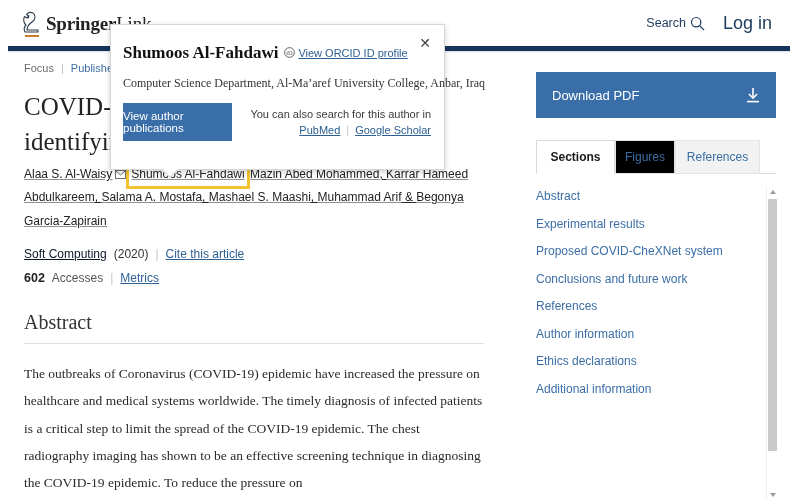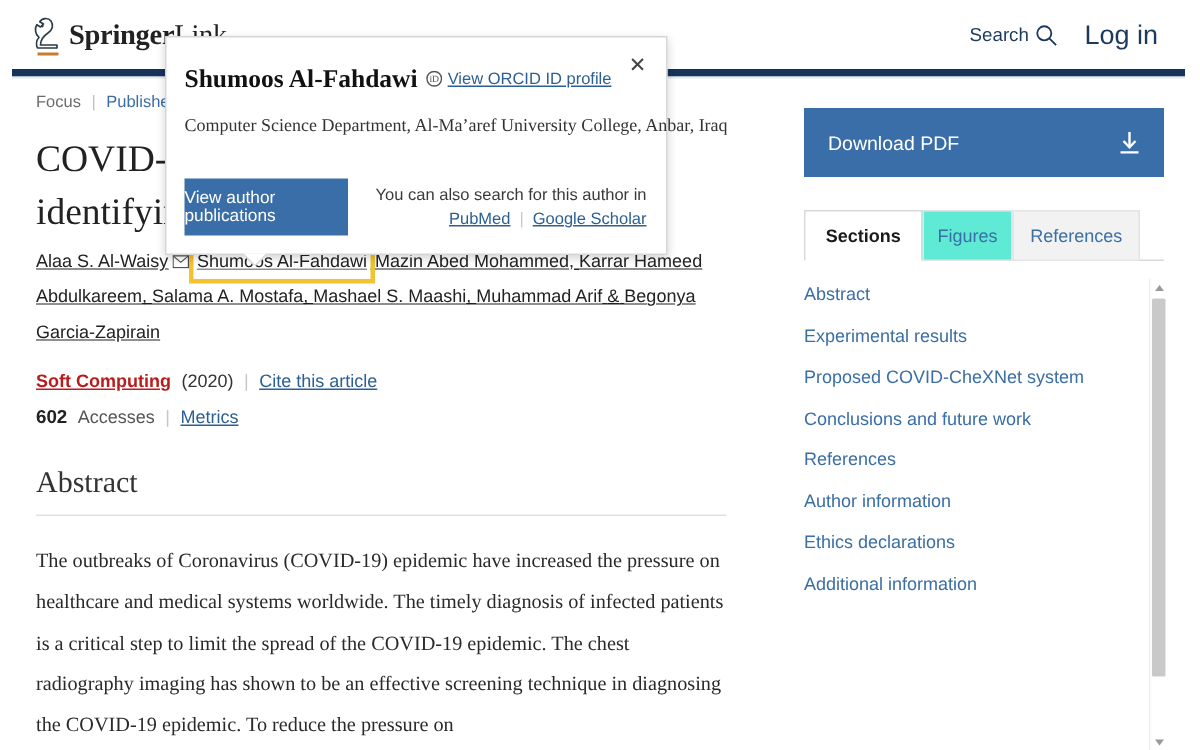--- a/index.html
+++ b/index.html
@@ -113,21 +113,21 @@
     padding: 0 2px;
     position: relative;
     z-index: 3;
   }
 
   .journal-line {
     margin-top: 14px; margin-left: 4px;
     font-size: 12px; color: #444444;
     display: flex; align-items: center; gap: 7px;
   }
-  .journal-line .j-name { color: #b91c1c; text-decoration: underline; cursor: pointer; font-weight: bold; }
+  .journal-line .j-name { color: #0f172a; text-decoration: underline; cursor: pointer; }
   .journal-line .j-year { color: #333333; }
   .vsep { color: #c3c8cd; }
   .cite-link { color: #2c5f93; text-decoration: underline; cursor: pointer; }
 
   .metrics-line {
     margin-top: 10px; margin-left: 4px;
     font-size: 12px; color: #555555;
     display: flex; align-items: center; gap: 7px;
   }
   .metrics-line .m-count { font-weight: bold; color: #222222; font-size: 12.5px; }
@@ -179,21 +179,21 @@
   }
   .tab {
     height: 34px;
     display: flex; align-items: center; justify-content: center;
     font-size: 12px;
     cursor: pointer;
     border: 1px solid transparent;
   }
   .tab.t-sections { width: 79px; background: #ffffff; color: #1a1a1a; font-weight: bold;
     border-color: #d9d9d9; border-bottom-color: #ffffff; margin-bottom: -1px; }
-  .tab.t-figures { width: 60px; background: #5eead4; color: #3b6ea5; border-color: #e4e4e4; }
+  .tab.t-figures { width: 60px; background: #000000; color: #3b6ea5; border-color: #e4e4e4; }
   .tab.t-refs { width: 85px; background: #f2f2f2; color: #3b6ea5; border-color: #e4e4e4; }
 
   .sections-list {
     margin-top: 15px;
     width: 220px;
     display: flex; flex-direction: column;
     gap: 13.5px;
   }
   .sec-item {
     font-size: 12px; color: #3b6ea5;
@@ -263,21 +263,21 @@
     font-size: 11px; color: #2c5f93;
     text-decoration: underline; cursor: pointer; white-space: nowrap;
   }
   .popup-affil {
     margin: 13px 0 0 12px;
     font-family: "Liberation Serif", serif;
     font-size: 12px; color: #333333;
     white-space: nowrap;
   }
   .popup-bottom {
-    position: absolute; left: 0; bottom: 0;
+    position: absolute; left: 0; bottom: 16px;
     width: 100%; height: 62px;
     display: flex; align-items: center; justify-content: space-between;
   }
   .pub-btn {
     margin-left: 12px;
     width: 127px; height: 38px;
     background: #3a6ea8; color: #ffffff;
     font-size: 11.5px;
     display: flex; align-items: center; justify-content: center;
     cursor: pointer; border: none;

